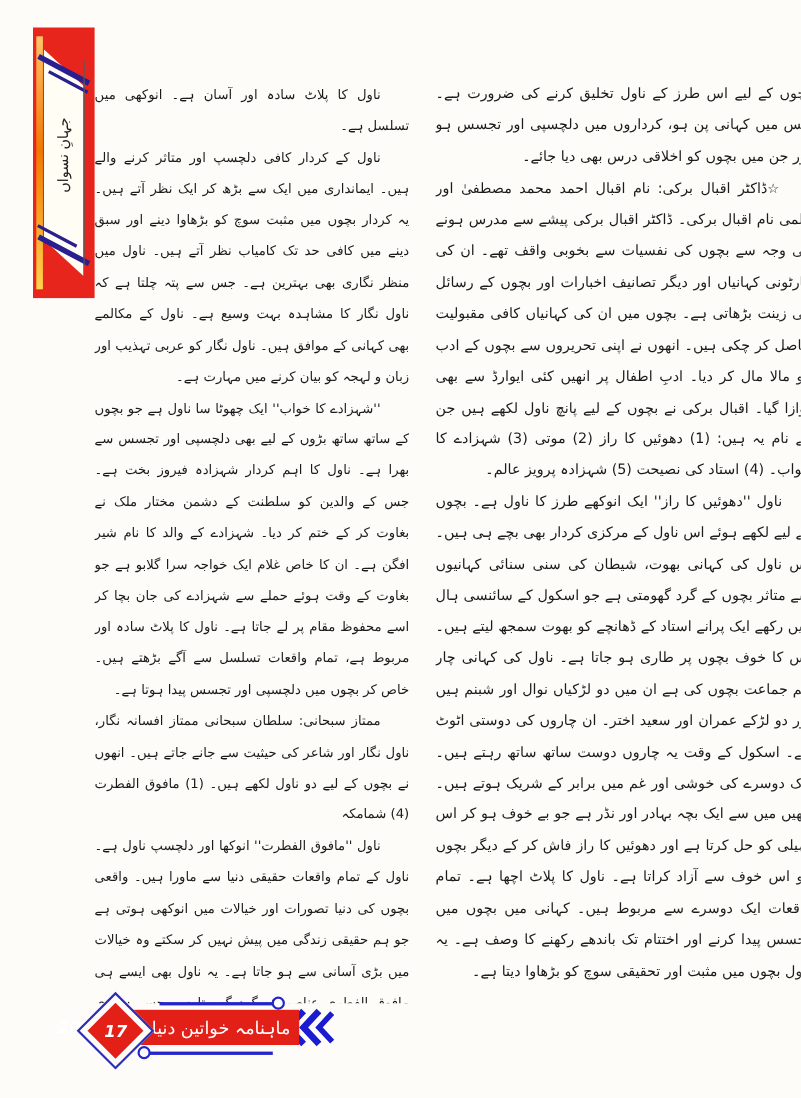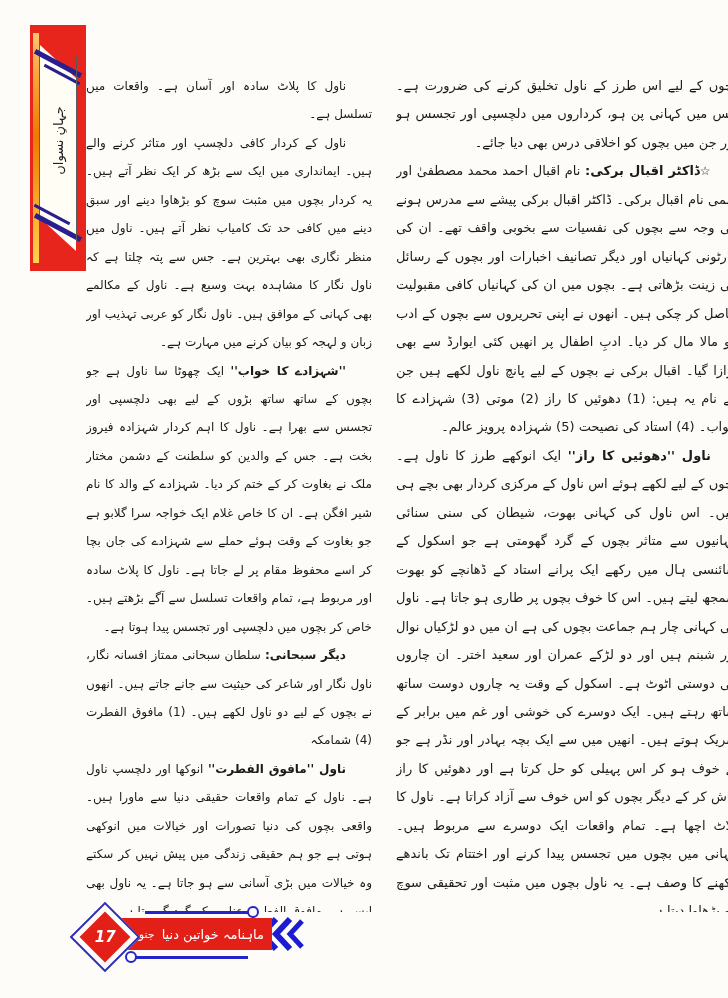--- a/index.html
+++ b/index.html
@@ -23,33 +23,33 @@
   .sb-line{position:absolute;left:46px;top:30px;height:186px;width:1px;background:#5a5a5a;}
   .sb-vtext{position:absolute;left:-20px;top:108px;width:96px;text-align:center;
     transform:rotate(-90deg);font-size:13px;color:#222;white-space:nowrap;direction:rtl;}
   
   .col{position:absolute;top:72px;height:840px;overflow:hidden;direction:rtl;
     text-align:justify;}
   .col-right{left:396px;width:341px;font-size:13px;line-height:28.45px;}
   .col-left{left:86px;width:286px;font-size:12px;line-height:28.45px;}
   .col p{margin:0;}
   .col p.indent{text-indent:26px;}
-  .lead{font-weight:bold;}
+  .lead{font-weight:normal;}
   .star{font-size:12px;}
   
   .f-line{position:absolute;background:#2424cc;height:2.5px;}
   .f-line-top{left:145px;top:911px;width:104px;}
   .f-line-bot{left:132px;top:956px;width:116px;}
   .f-ring{position:absolute;width:8px;height:8px;border:2.5px solid #2424cc;border-radius:50%;background:#fdfcf9;}
   .f-ring-top{left:247px;top:906px;}
   .f-ring-bot{left:125px;top:951px;}
   .f-banner{position:absolute;left:98px;top:918px;width:174px;height:32px;background:#e32018;
     direction:rtl;display:flex;align-items:center;gap:7px;
     padding:0 8px 0 0;box-sizing:border-box;z-index:2;}
-  .f-banner .mag{color:#fff;font-size:13px;white-space:nowrap;}
+  .f-banner .mag{color:#fff;font-size:16px;white-space:nowrap;}
   .f-banner .mon{color:#fff;font-size:11px;white-space:nowrap;text-align:right;}
   .f-banner .yr{color:#fff;font-size:15px;font-weight:bold;font-style:italic;}
   .f-chev{position:absolute;left:254px;top:915px;z-index:1;}
   .f-dia-out{position:absolute;left:80px;top:912px;width:46px;height:46px;background:#fdfcf9;
     border:2px solid #2d2db8;transform:rotate(45deg);z-index:3;}
   .f-dia-red{position:absolute;left:5px;top:5px;width:36px;height:36px;background:#e32018;
     display:flex;align-items:center;justify-content:center;}
   .f-dia-red span{transform:rotate(-45deg);color:#fff;font-weight:bold;font-style:italic;font-size:15px;}
 </style>
 </head>
@@ -67,24 +67,24 @@
 </div>
 
 <div class="col col-right">
   <p><span>بچوں کے لیے اس طرز کے ناول تخلیق کرنے کی ضرورت ہے۔ جس میں کہانی پن ہو، کرداروں میں دلچسپی اور تجسس ہو اور جن میں بچوں کو اخلاقی درس بھی دیا جائے۔</span></p>
   <p class="indent"><span class="star">☆</span><span class="lead">ڈاکٹر اقبال برکی:</span> <span>نام اقبال احمد محمد مصطفیٰ اور قلمی نام اقبال برکی۔ ڈاکٹر اقبال برکی پیشے سے مدرس ہونے کی وجہ سے بچوں کی نفسیات سے بخوبی واقف تھے۔ ان کی کارٹونی کہانیاں اور دیگر تصانیف اخبارات اور بچوں کے رسائل کی زینت بڑھاتی ہے۔ بچوں میں ان کی کہانیاں کافی مقبولیت حاصل کر چکی ہیں۔ انھوں نے اپنی تحریروں سے بچوں کے ادب کو مالا مال کر دیا۔ ادبِ اطفال پر انھیں کئی ایوارڈ سے بھی نوازا گیا۔ اقبال برکی نے بچوں کے لیے پانچ ناول لکھے ہیں جن کے نام یہ ہیں: (1) دھوئیں کا راز (2) موتی (3) شہزادے کا خواب۔ (4) استاد کی نصیحت (5) شہزادہ پرویز عالم۔</span></p>
   <p class="indent"><span class="lead">ناول ''دھوئیں کا راز''</span> <span>ایک انوکھے طرز کا ناول ہے۔ بچوں کے لیے لکھے ہوئے اس ناول کے مرکزی کردار بھی بچے ہی ہیں۔ اس ناول کی کہانی بھوت، شیطان کی سنی سنائی کہانیوں سے متاثر بچوں کے گرد گھومتی ہے جو اسکول کے سائنسی ہال میں رکھے ایک پرانے استاد کے ڈھانچے کو بھوت سمجھ لیتے ہیں۔ اس کا خوف بچوں پر طاری ہو جاتا ہے۔ ناول کی کہانی چار ہم جماعت بچوں کی ہے ان میں دو لڑکیاں نوال اور شبنم ہیں اور دو لڑکے عمران اور سعید اختر۔ ان چاروں کی دوستی اٹوٹ ہے۔ اسکول کے وقت یہ چاروں دوست ساتھ ساتھ رہتے ہیں۔ ایک دوسرے کی خوشی اور غم میں برابر کے شریک ہوتے ہیں۔ انھیں میں سے ایک بچہ بہادر اور نڈر ہے جو بے خوف ہو کر اس پہیلی کو حل کرتا ہے اور دھوئیں کا راز فاش کر کے دیگر بچوں کو اس خوف سے آزاد کراتا ہے۔ ناول کا پلاٹ اچھا ہے۔ تمام واقعات ایک دوسرے سے مربوط ہیں۔ کہانی میں بچوں میں تجسس پیدا کرنے اور اختتام تک باندھے رکھنے کا وصف ہے۔ یہ ناول بچوں میں مثبت اور تحقیقی سوچ کو بڑھاوا دیتا ہے۔</span></p>
 
 </div>
 
 <div class="col col-left">
-  <p class="indent"><span>ناول کا پلاٹ سادہ اور آسان ہے۔ واقعات میں تسلسل ہے۔</span></p>
+  <p class="indent"><span>ناول کا پلاٹ سادہ اور آسان ہے۔ انوکھی میں تسلسل ہے۔</span></p>
   <p class="indent"><span>ناول کے کردار کافی دلچسپ اور متاثر کرنے والے ہیں۔ ایمانداری میں ایک سے بڑھ کر ایک نظر آتے ہیں۔ یہ کردار بچوں میں مثبت سوچ کو بڑھاوا دینے اور سبق دینے میں کافی حد تک کامیاب نظر آتے ہیں۔ ناول میں منظر نگاری بھی بہترین ہے۔ جس سے پتہ چلتا ہے کہ ناول نگار کا مشاہدہ بہت وسیع ہے۔ ناول کے مکالمے بھی کہانی کے موافق ہیں۔ ناول نگار کو عربی تہذیب اور زبان و لہجہ کو بیان کرنے میں مہارت ہے۔</span></p>
   <p class="indent"><span class="lead">''شہزادے کا خواب''</span> <span>ایک چھوٹا سا ناول ہے جو بچوں کے ساتھ ساتھ بڑوں کے لیے بھی دلچسپی اور تجسس سے بھرا ہے۔ ناول کا اہم کردار شہزادہ فیروز بخت ہے۔ جس کے والدین کو سلطنت کے دشمن مختار ملک نے بغاوت کر کے ختم کر دیا۔ شہزادے کے والد کا نام شیر افگن ہے۔ ان کا خاص غلام ایک خواجہ سرا گلابو ہے جو بغاوت کے وقت ہوئے حملے سے شہزادے کی جان بچا کر اسے محفوظ مقام پر لے جاتا ہے۔ ناول کا پلاٹ سادہ اور مربوط ہے، تمام واقعات تسلسل سے آگے بڑھتے ہیں۔ خاص کر بچوں میں دلچسپی اور تجسس پیدا ہوتا ہے۔</span></p>
-  <p class="indent"><span class="lead">دیگر سبحانی:</span> <span>سلطان سبحانی ممتاز افسانہ نگار، ناول نگار اور شاعر کی حیثیت سے جانے جاتے ہیں۔ انھوں نے بچوں کے لیے دو ناول لکھے ہیں۔ (1) مافوق الفطرت (4) شمامکہ</span></p>
+  <p class="indent"><span class="lead">ممتاز سبحانی:</span> <span>سلطان سبحانی ممتاز افسانہ نگار، ناول نگار اور شاعر کی حیثیت سے جانے جاتے ہیں۔ انھوں نے بچوں کے لیے دو ناول لکھے ہیں۔ (1) مافوق الفطرت (4) شمامکہ</span></p>
   <p class="indent"><span class="lead">ناول ''مافوق الفطرت''</span> <span>انوکھا اور دلچسپ ناول ہے۔ ناول کے تمام واقعات حقیقی دنیا سے ماورا ہیں۔ واقعی بچوں کی دنیا تصورات اور خیالات میں انوکھی ہوتی ہے جو ہم حقیقی زندگی میں پیش نہیں کر سکتے وہ خیالات میں بڑی آسانی سے ہو جاتا ہے۔ یہ ناول بھی ایسے ہی مافوق الفطری عناصر کے گرد گھومتا ہے، جسے ہماری عقل قبول نہیں کرتی لیکن تصورات اور خیالات کی دنیا میں یہ سب ممکن نظر آتا ہے۔ ناول نگار کو کردار نگاری اور مکالمہ نگاری پر بھی ناول نگاری کی دسترس ہے۔</span></p>
 
 </div>
 
 <div>
   <div class="f-line f-line-top"></div>
   <div class="f-ring f-ring-top"></div>
   <div class="f-line f-line-bot"></div>
   <div class="f-ring f-ring-bot"></div>
   <div class="f-chev">

